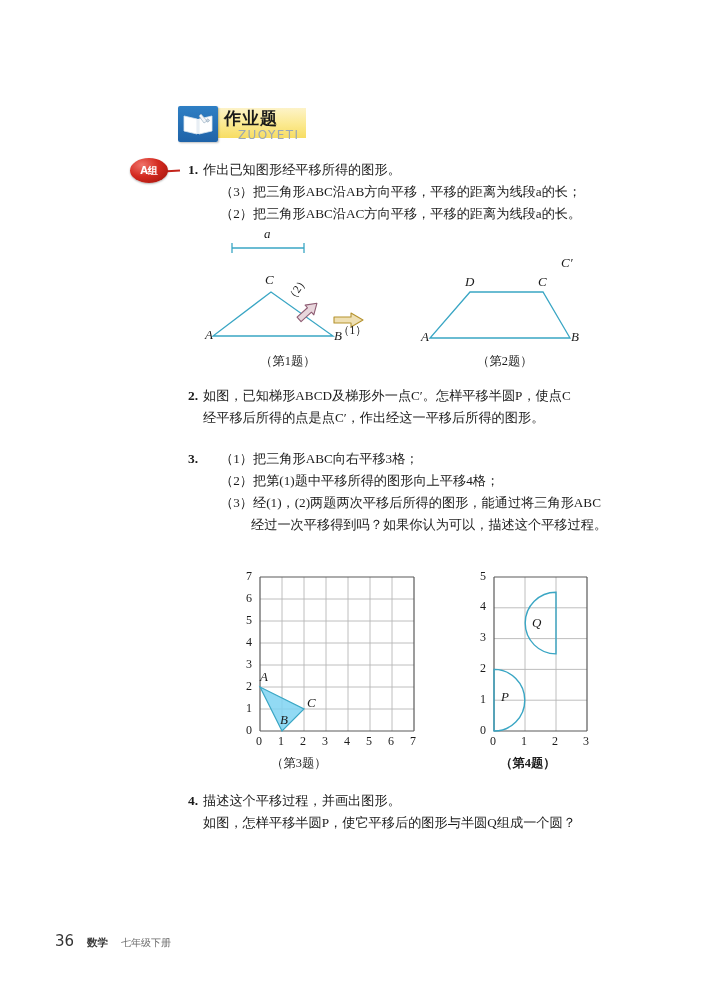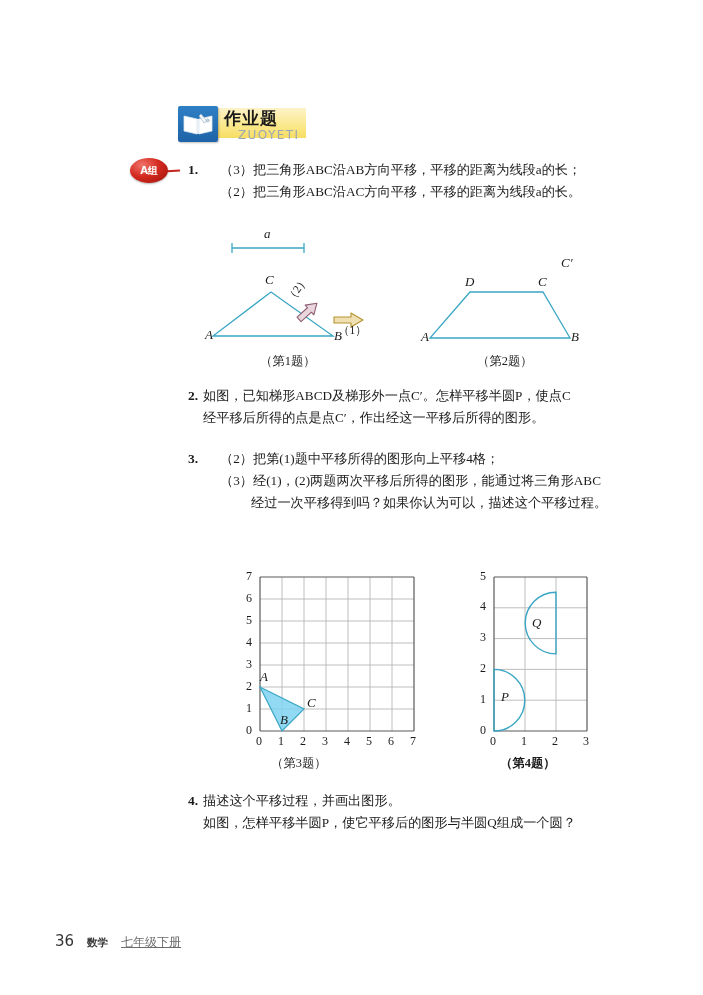--- a/index.html
+++ b/index.html
@@ -139,23 +139,22 @@
     color: #333;
   }
   .footer .subj {
     font-family: "DejaVu Sans", sans-serif;
     font-weight: bold;
     font-size: 10.5px;
     color: #3b3b3b;
   }
   .footer .grade {
     font-family: "DejaVu Sans", sans-serif;
-    font-size: 12px;
+    font-size: 10px;
     color: #6b6b6b;
-    text-decoration: underline;
   }
 </style>
 </head>
 <body>
 
 <div class="page">
 
   <div class="banner">
     <div class="banner-bg"></div>
     <div class="banner-book">
@@ -173,20 +172,21 @@
 
   <div class="group-badge">
     <div class="group-tail"></div>
     <div class="group-ball"></div>
     <div class="group-label">A组</div>
   </div>
 
   <div class="prob" style="left:178px; top:159px; width:470px;">
     <span class="num">1.</span>
     <div class="body">
+      <div class="line">作出已知图形经平移所得的图形。</div>
       <div class="line sub">（3）把三角形ABC沿AB方向平移，平移的距离为线段a的长；</div>
       <div class="line sub">（2）把三角形ABC沿AC方向平移，平移的距离为线段a的长。</div>
     </div>
   </div>
 
   <div class="fig" style="left:228px; top:230px;">
     <div class="lbl" style="left:36px; top:-4px;">a</div>
     <svg width="80" height="28" viewBox="0 0 80 28">
       <line x1="4" y1="18" x2="76" y2="18" stroke="#3aa6c4" stroke-width="1.3"></line>
       <line x1="4" y1="13" x2="4" y2="23" stroke="#3aa6c4" stroke-width="1.3"></line>
@@ -233,20 +233,21 @@
     <span class="num">2.</span>
     <div class="body">
       <div class="line">如图，已知梯形ABCD及梯形外一点C′。怎样平移半圆P，使点C</div>
       <div class="line">经平移后所得的点是点C′，作出经这一平移后所得的图形。</div>
     </div>
   </div>
 
   <div class="prob" style="left:178px; top:448px; width:480px;">
     <span class="num">3.</span>
     <div class="body">
+      <div class="line sub">（1）把三角形ABC向右平移3格；</div>
       <div class="line sub">（2）把第(1)题中平移所得的图形向上平移4格；</div>
       <div class="line sub">（3）经(1)，(2)两题两次平移后所得的图形，能通过将三角形ABC</div>
       <div class="line sub2">经过一次平移得到吗？如果你认为可以，描述这个平移过程。</div>
     </div>
   </div>
 
   <div class="fig" style="left:232px; top:568px;">
     <svg width="200" height="185" viewBox="0 0 200 185">
 
       <g stroke="#b7b7b7" stroke-width="0.9">

